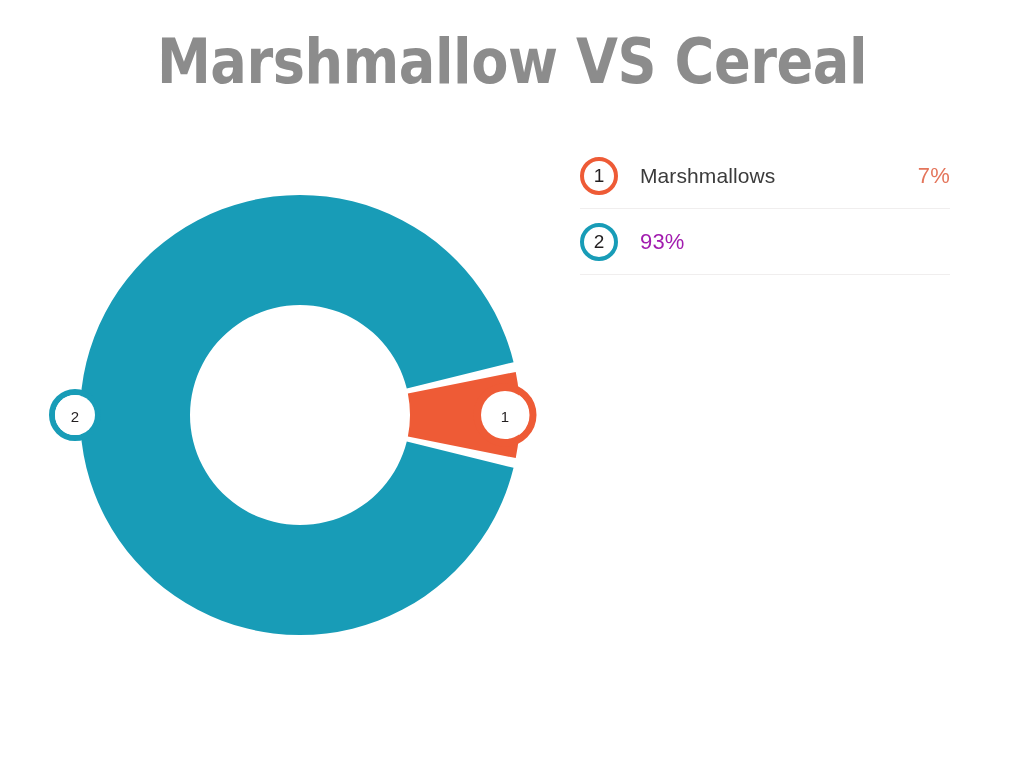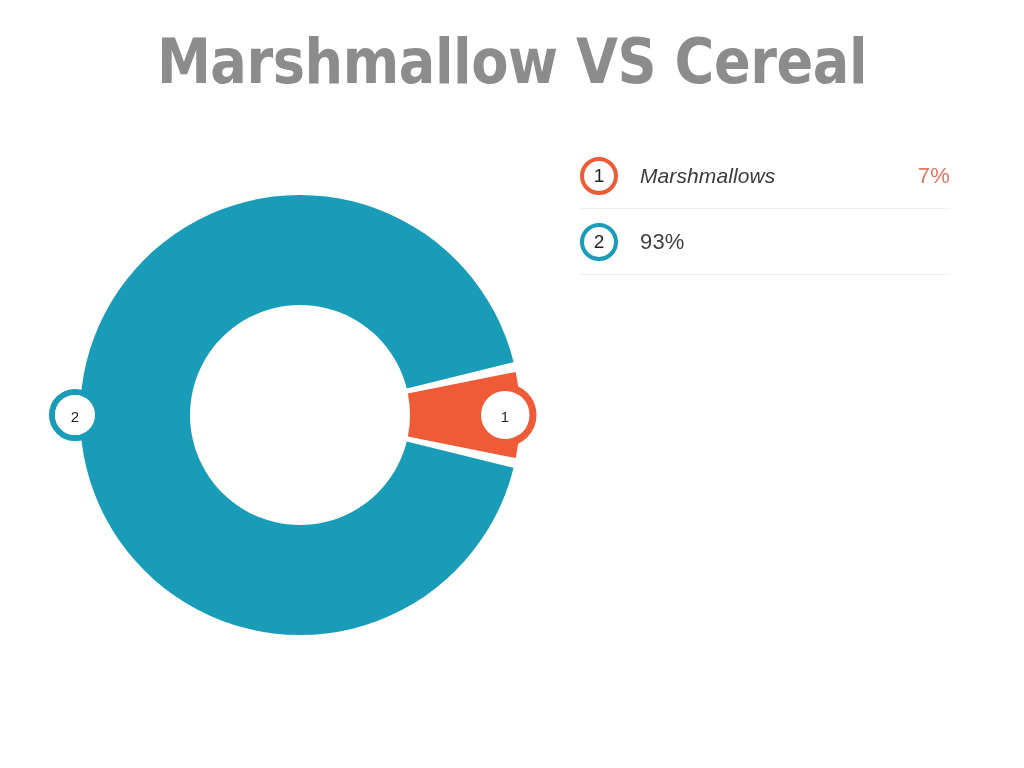--- a/index.html
+++ b/index.html
@@ -105,21 +105,20 @@
     line-height: 38px;
     text-align: center;
     font-size: 19px;
     color: #231f20;
   }
   .legend-label {
     flex: 1 1 auto;
     font-size: 21px;
     color: #3b3b3b;
     letter-spacing: 0.1px;
-    font-style: italic;
   }
   .legend-value {
     flex: 0 0 auto;
     font-size: 22px;
     text-align: right;
     letter-spacing: 0.2px;
   }
 </style>
 </head>
 <body>
@@ -158,18 +157,18 @@
       </span>
       <span class="legend-label">Marshmallows</span>
       <span class="legend-value" style="color:#E4755B;">7%</span>
     </div>
 
     <div class="legend-row">
       <span class="legend-badge">
         <span class="ring" style="border-color:#189CB7;"></span>
         <span class="num">2</span>
       </span>
-      <span class="legend-value" style="color:#404040;">93%</span>
+      <span class="legend-value" style="color:#a21caf;">93%</span>
     </div>
 
   </div>
 
 </div>
 
 </body></html>

